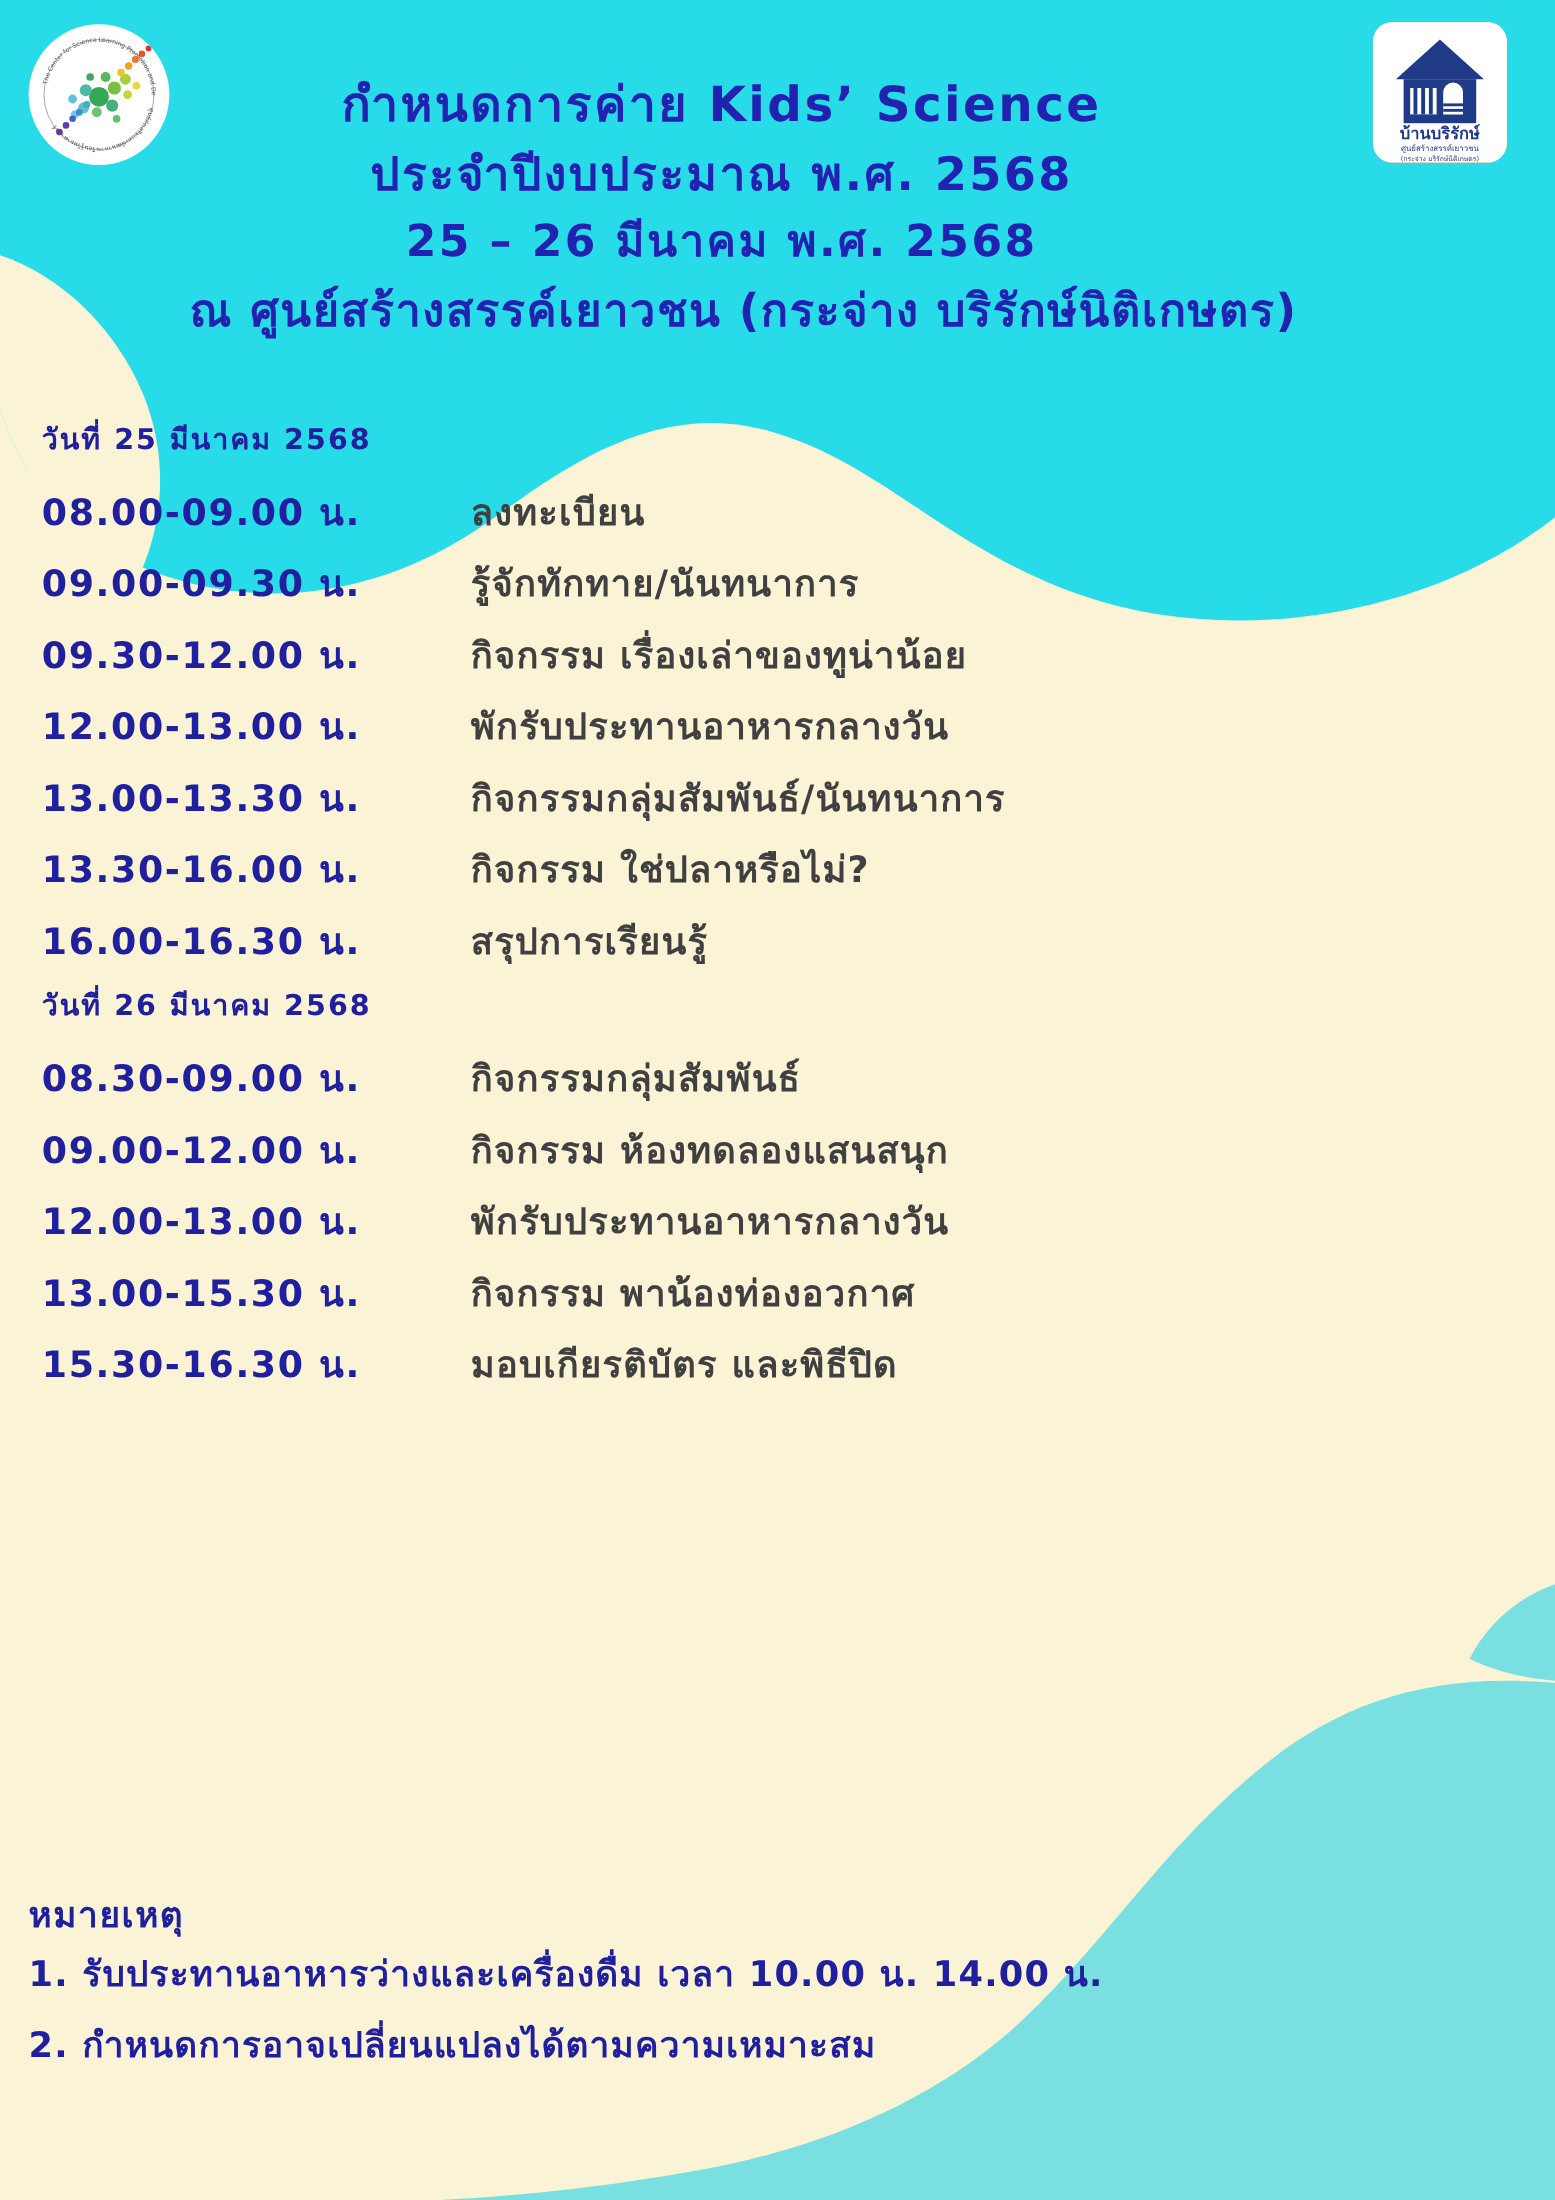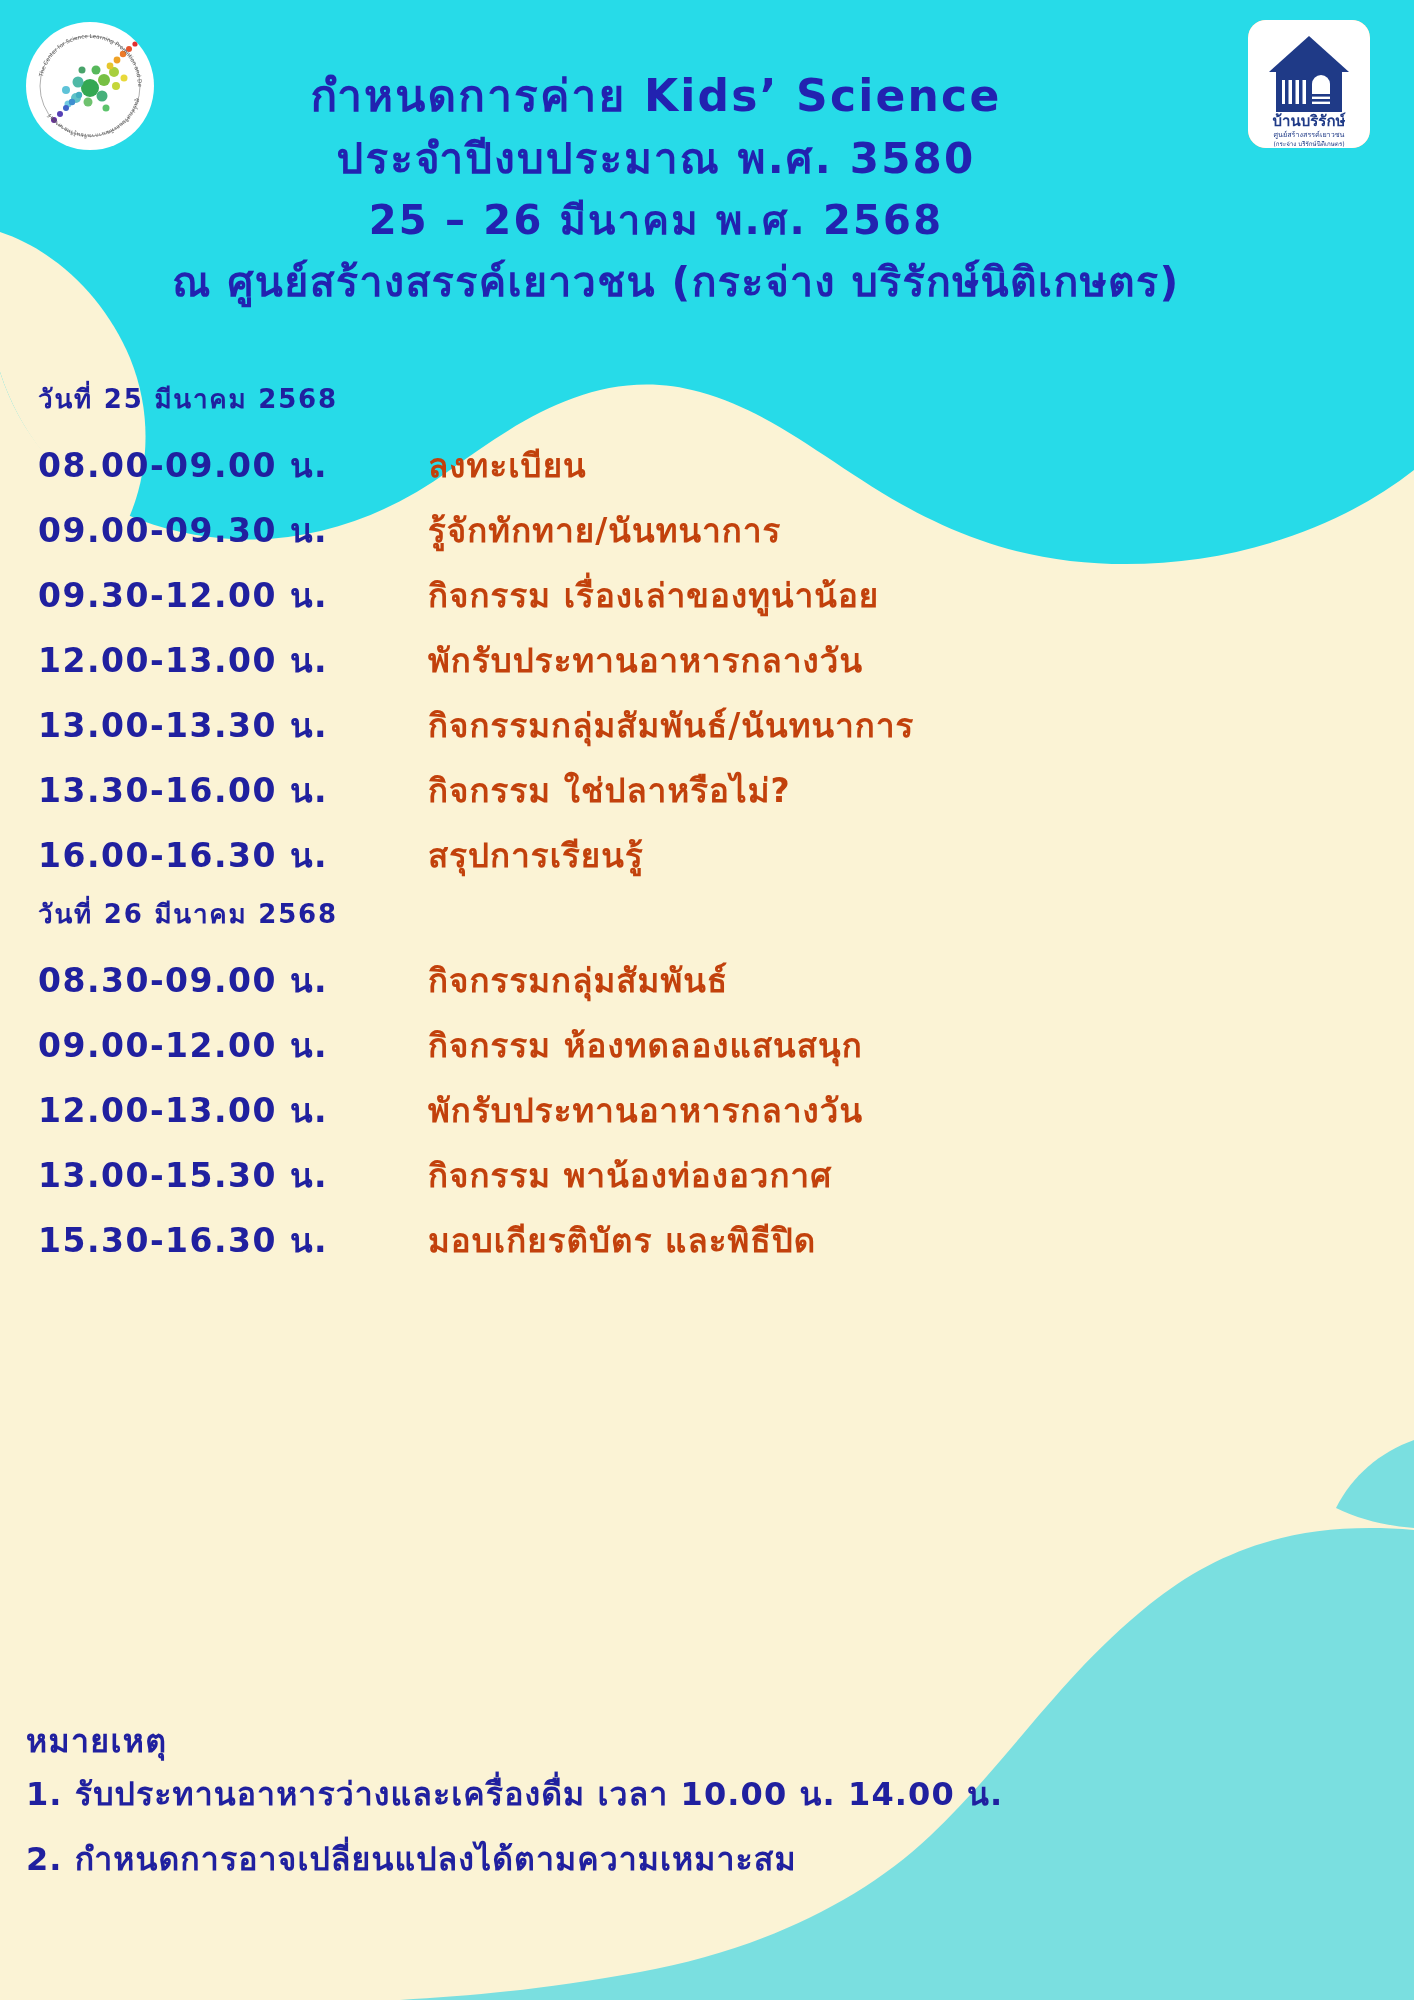--- a/index.html
+++ b/index.html
@@ -87,21 +87,21 @@
   }
   .sched-time {
     width: 390px;
     flex: 0 0 390px;
     color: #20209f;
     font-size: 33px;
     font-weight: 700;
     letter-spacing: 1.5px;
   }
   .sched-activity {
-    color: #c2410c;
+    color: #404040;
     font-size: 33px;
     font-weight: 700;
     letter-spacing: 1.1px;
   }
 
   
   #notes {
     position: absolute;
     left: 26px;
     top: 1715px;
@@ -222,21 +222,21 @@
           </g>
         </g>
         <text x="61" y="106" text-anchor="middle" font-size="15" font-weight="bold" fill="#1f3a87" font-family="'DejaVu Sans',sans-serif">บ้านบริรักษ์</text>
         <text x="61" y="117" text-anchor="middle" font-size="7.2" fill="#1f3a87" font-family="'DejaVu Sans',sans-serif">ศูนย์สร้างสรรค์เยาวชน</text>
         <text x="61" y="126" text-anchor="middle" font-size="6.2" fill="#1f3a87" font-family="'DejaVu Sans',sans-serif">(กระจ่าง บริรักษ์นิติเกษตร)</text>
       </svg>
     </div>
 
     <div class="title-block">
       <div class="title-line t1">กำหนดการค่าย Kids’ Science</div>
-      <div class="title-line t2">ประจำปีงบประมาณ พ.ศ. 3580</div>
+      <div class="title-line t2">ประจำปีงบประมาณ พ.ศ. 2568</div>
       <div class="title-line t3">25 – 26 มีนาคม พ.ศ. 2568</div>
       <div class="title-line t4">ณ ศูนย์สร้างสรรค์เยาวชน (กระจ่าง บริรักษ์นิติเกษตร)</div>
     </div>
 
     <div class="day-block" id="day1">
       <div class="day-heading">วันที่ 25 มีนาคม 2568</div>
 
       <div class="sched-row">
         <div class="sched-time">08.00-09.00 น.</div>
         <div class="sched-activity">ลงทะเบียน</div>

